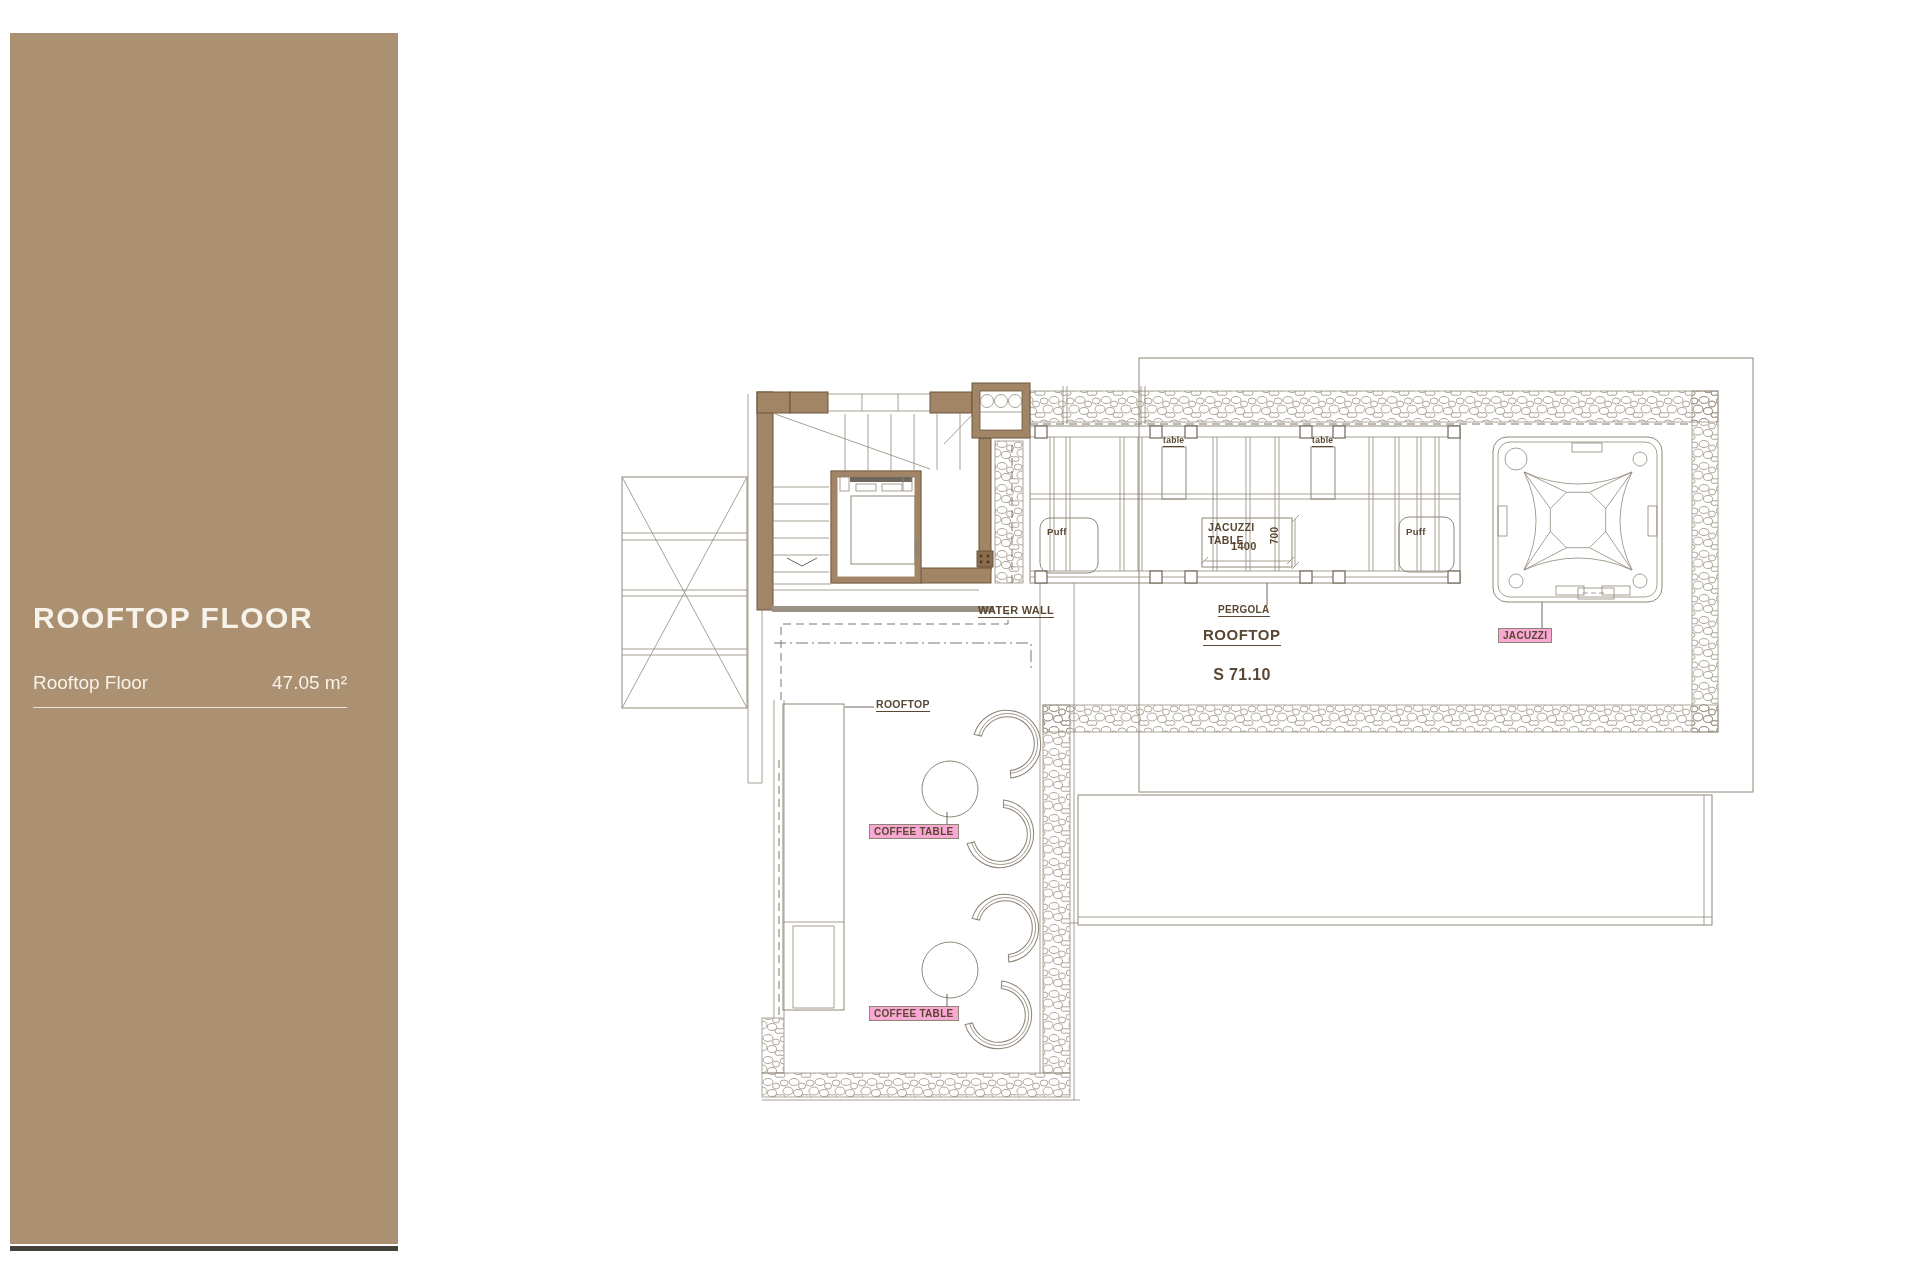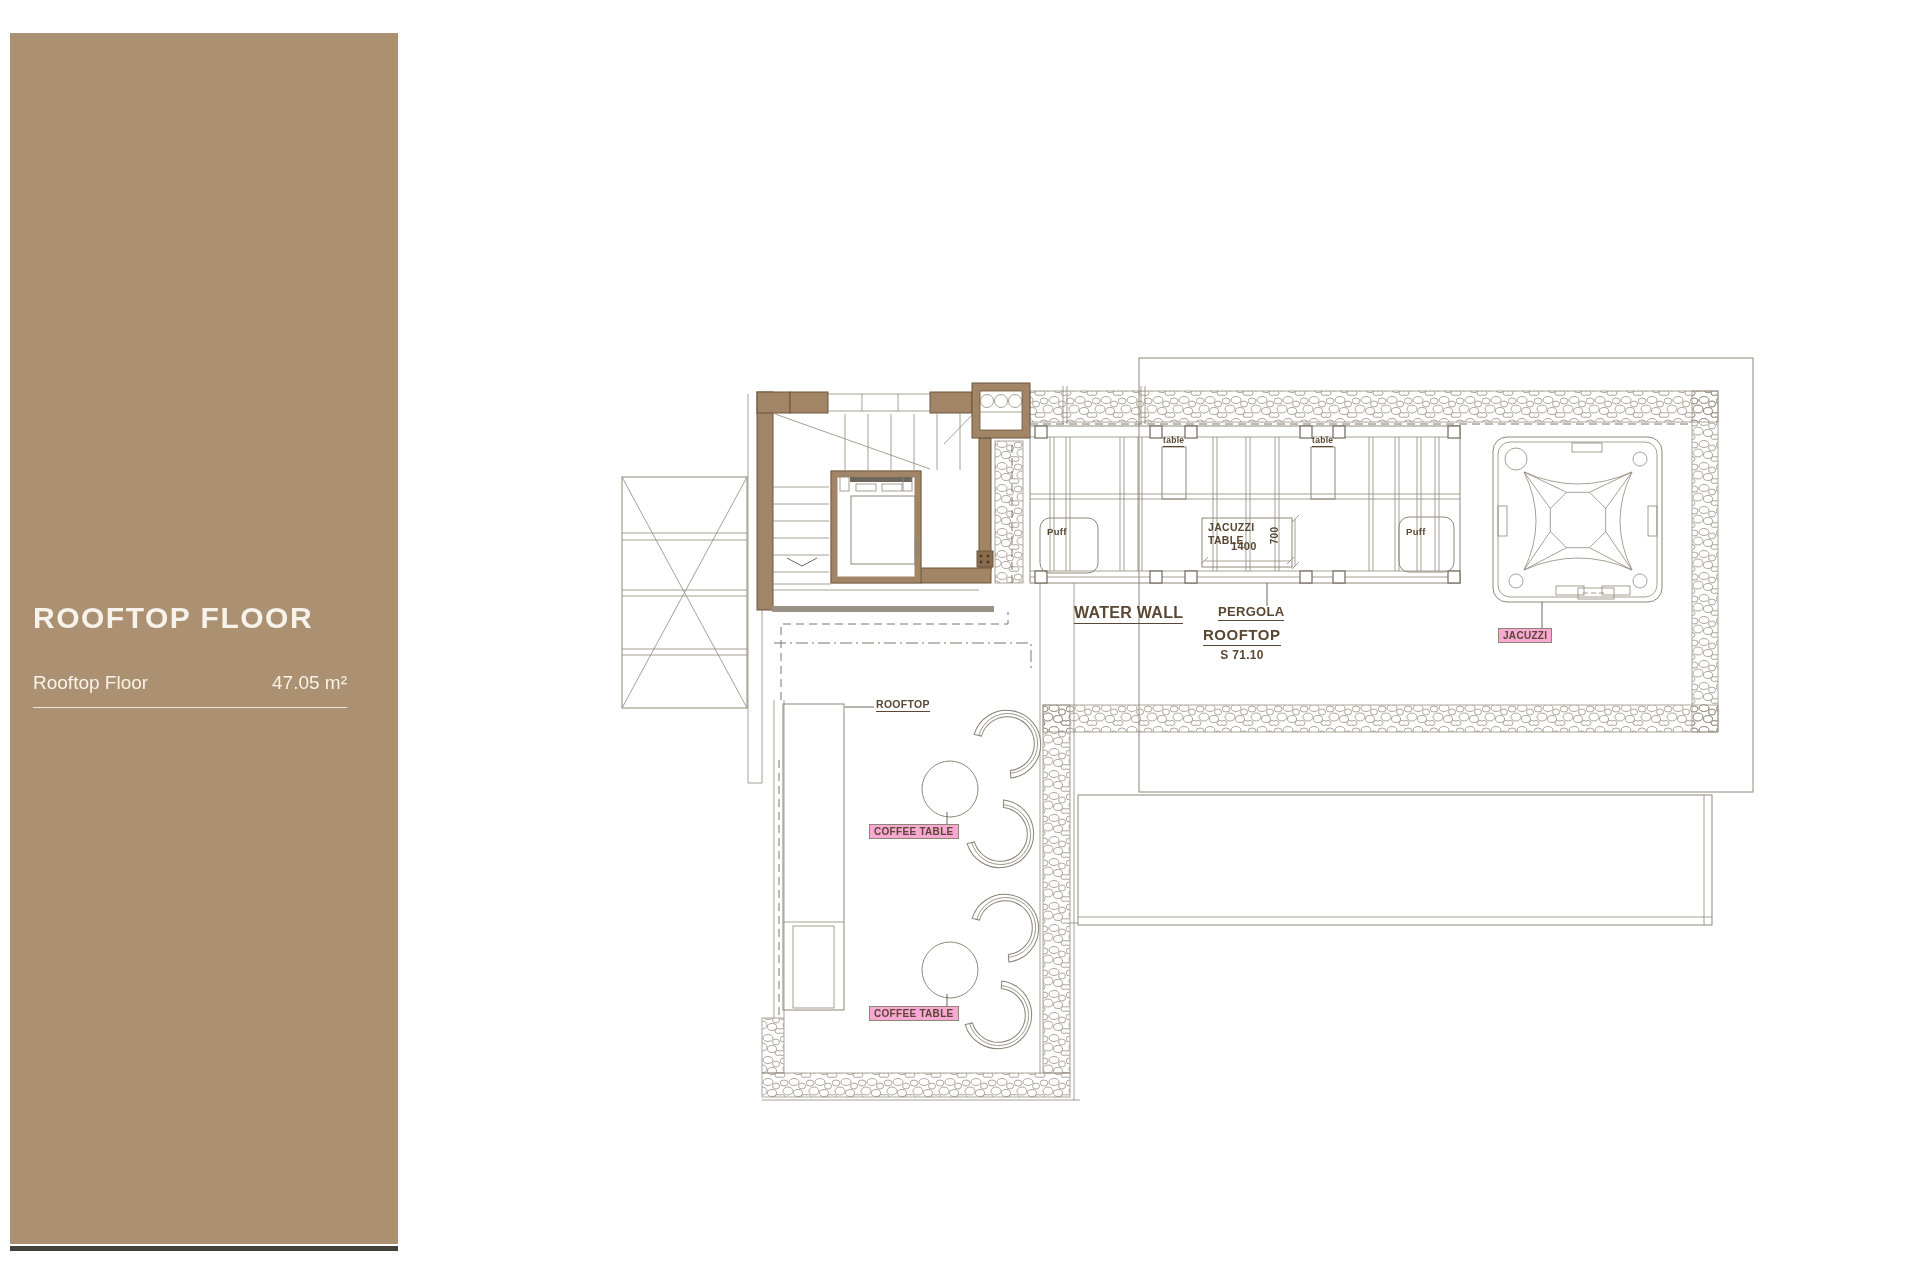--- a/index.html
+++ b/index.html
@@ -25,21 +25,21 @@
   .pb{fill:url(#pb);stroke:#9a9183;stroke-width:.8}
   .dash{stroke:#7d756a;fill:none;stroke-width:1;stroke-dasharray:8 5}
   .dashdot{stroke:#7d756a;fill:none;stroke-width:1;stroke-dasharray:12 4 2 4}
   .post{fill:#ffffff;stroke:#6f675c;stroke-width:1.2}
   .chair{fill:#ffffff;stroke:#8a8274;stroke-width:1}
   .lbl{position:absolute;color:var(--label-text);font-weight:600;white-space:nowrap;letter-spacing:.3px}
   .u{border-bottom:1px solid currentColor;padding-bottom:1px}
   .boxed{border:1px solid #8d8576;padding:1px 4px;background:#f9a8d4}
   .room-name{font-size:15px;font-weight:700;border-bottom:1.5px solid currentColor;
              padding-bottom:2px;text-align:left;letter-spacing:.5px}
-  .room-area{font-size:12px;font-weight:600;text-align:center;margin-top:2px}
+  .room-area{font-size:16px;font-weight:600;text-align:center;margin-top:20px}
   .pre{white-space:pre-line}
 </style>
 </head>
 <body>
 
 <div class="sidebar"></div>
 <div class="sidebar-edge"></div>
 <div class="side-title">ROOFTOP FLOOR</div>
 <div class="side-row">
   <span>Rooftop Floor</span>
@@ -228,22 +228,22 @@
       </g>
       <g transform="translate(998,1015) rotate(40)">
         <path class="chair" d="M-19,-28.5 A34,34 0 1 1 -19,28.5 L-14.5,22.5 A27,27 0 1 0 -14.5,-22.5 Z"></path>
         <path class="lnt" d="M-16.5,-24.5 A30,30 0 1 1 -16.5,24.5"></path>
       </g>
       <path class="ln2" d="M947,994 V1006"></path>
     </g>
   </g>
 </svg>
 
-<div class="lbl u" style="left:1074px;top:604px;font-size:16px">WATER WALL</div>
-<div class="lbl u" style="left:1218px;top:604px;font-size:13px">PERGOLA</div>
+<div class="lbl u" style="left:978px;top:604px;font-size:11px">WATER WALL</div>
+<div class="lbl u" style="left:1218px;top:604px;font-size:10px">PERGOLA</div>
 <div class="lbl" style="left:1203px;top:626px;width:78px">
   <div class="room-name">ROOFTOP</div>
   <div class="room-area">S 71.10</div>
 </div>
 <div class="lbl boxed" style="left:1498px;top:628px;font-size:10px">JACUZZI</div>
 <div class="lbl u" style="left:876px;top:698px;font-size:10.5px">ROOFTOP</div>
 <div class="lbl boxed" style="left:869px;top:824px;font-size:10px">COFFEE TABLE</div>
 <div class="lbl boxed" style="left:869px;top:1006px;font-size:10px">COFFEE TABLE</div>
 <div class="lbl pre" style="left:1208px;top:521px;font-size:10.5px;line-height:13px;font-weight:600">JACUZZI
 TABLE</div>

